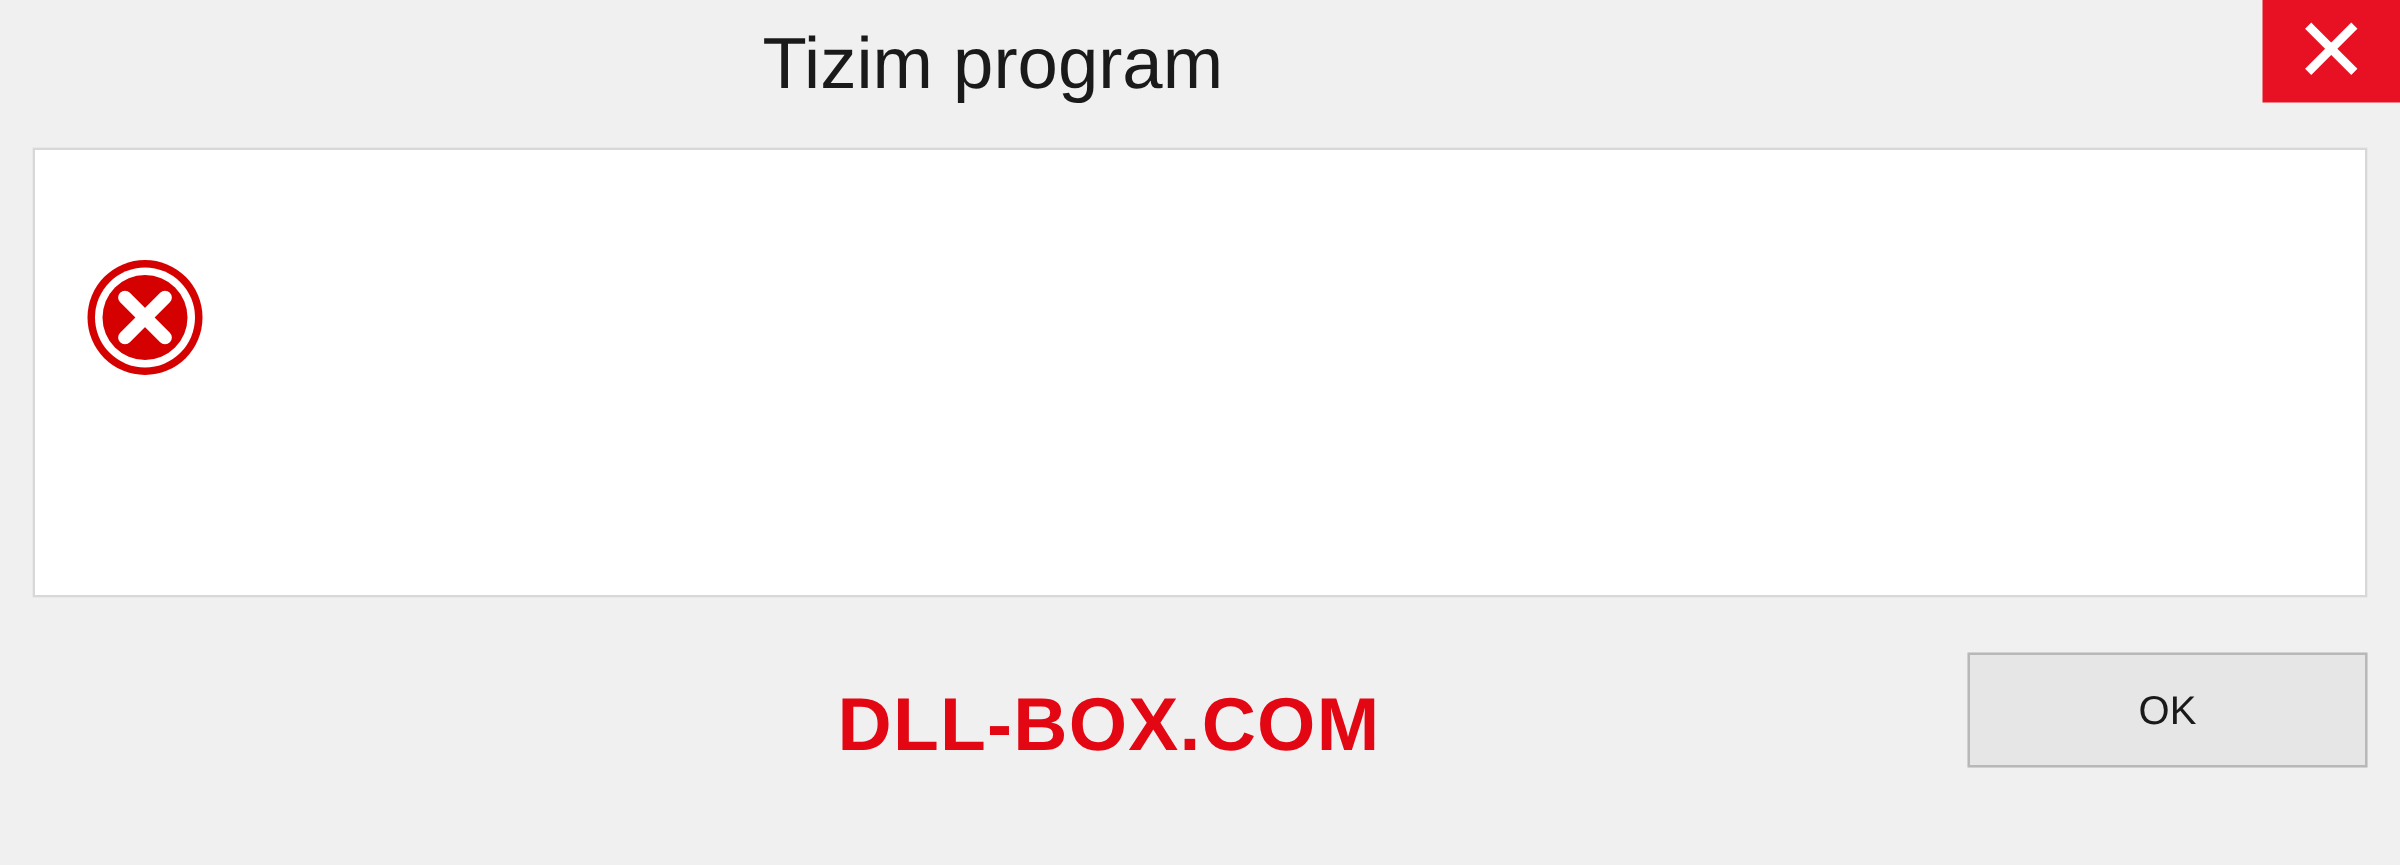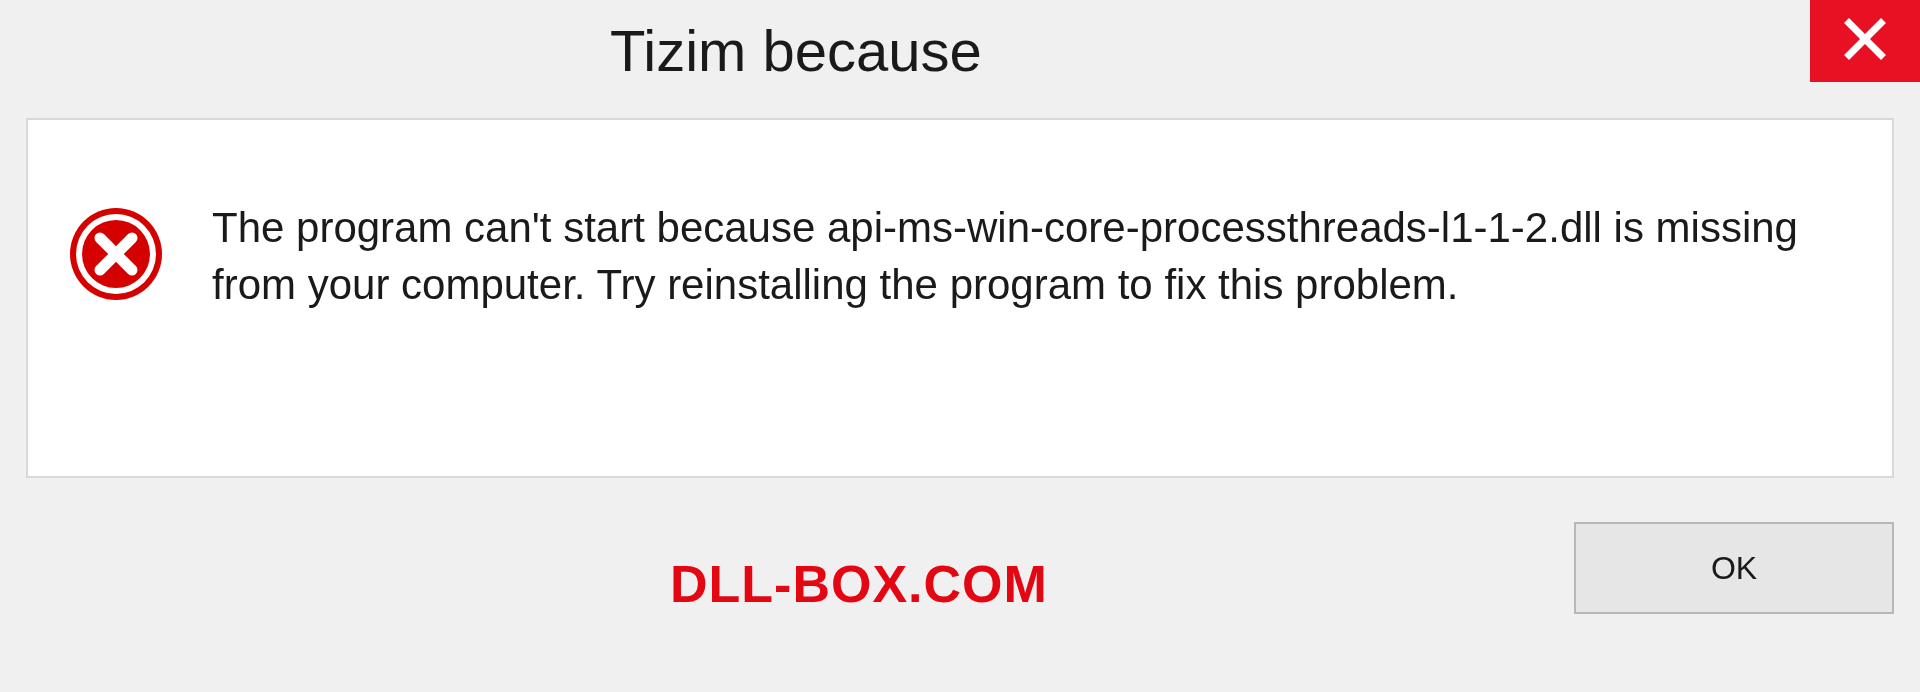--- a/index.html
+++ b/index.html
@@ -75,21 +75,21 @@
       font-weight: 400;
     }
     .footer {
       position: relative;
       height: 180px;
     }
     .watermark {
       position: absolute;
       left: 670px;
       bottom: 44px;
-      font-size: 52px;
+      font-size: 60px;
       font-weight: 800;
       color: #e30613;
       letter-spacing: 1px;
       font-family: Arial, sans-serif;
     }
     .ok-button {
       position: absolute;
       right: 26px;
       bottom: 44px;
       width: 320px;
@@ -104,42 +104,41 @@
       cursor: pointer;
       font-family: "Segoe UI", Tahoma, Arial, sans-serif;
     }
   </style>
 </head>
 <body>
 
 <div class="dialog">
 
   <div class="titlebar">
-    <div class="title">Tizim because</div>
+    <div class="title">Tizim program</div>
     <div class="close-btn">
       <span>
         <svg viewBox="0 0 44 44">
           <line x1="6" y1="6" x2="38" y2="38" stroke="#ffffff" stroke-width="7" stroke-linecap="square"></line>
           <line x1="38" y1="6" x2="6" y2="38" stroke="#ffffff" stroke-width="7" stroke-linecap="square"></line>
         </svg>
       </span>
     </div>
   </div>
 
   <div class="content-area">
     <div class="error-icon">
       <svg viewBox="0 0 96 96">
         <circle cx="48" cy="48" r="46" fill="#d50000"></circle>
         <circle cx="48" cy="48" r="40" fill="#ffffff"></circle>
         <circle cx="48" cy="48" r="34" fill="#d50000"></circle>
         <line x1="32" y1="32" x2="64" y2="64" stroke="#ffffff" stroke-width="11" stroke-linecap="round"></line>
         <line x1="64" y1="32" x2="32" y2="64" stroke="#ffffff" stroke-width="11" stroke-linecap="round"></line>
       </svg>
     </div>
-    <div class="message-text">The program can't start because api-ms-win-core-processthreads-l1-1-2.dll is missing from your computer. Try reinstalling the program to fix this problem.</div>
   </div>
 
   <div class="footer">
     <div class="watermark">DLL-BOX.COM</div>
     <div class="ok-button">
       <span>OK</span>
     </div>
   </div>
 
 </div>

